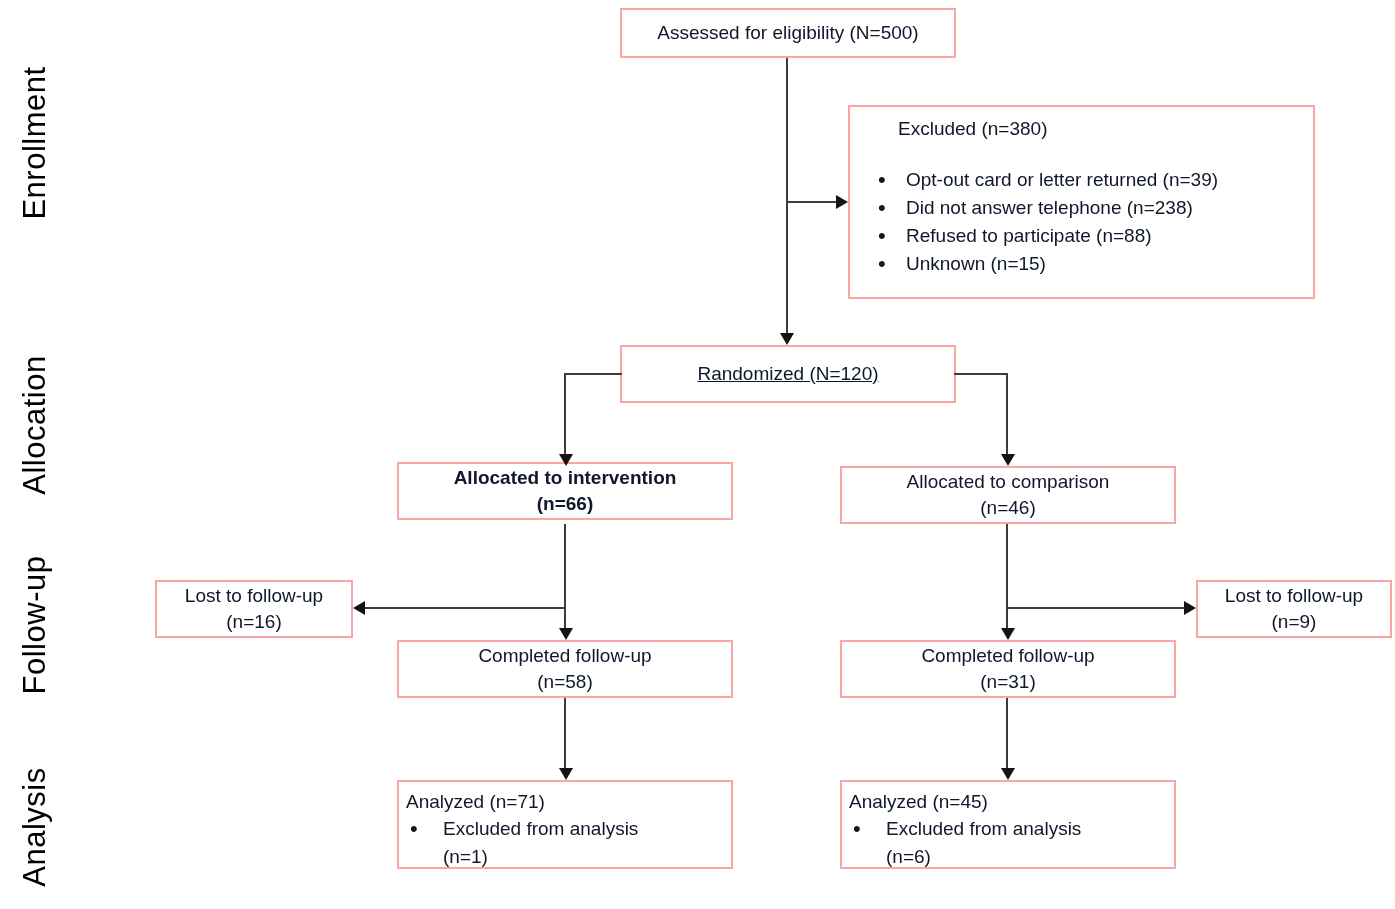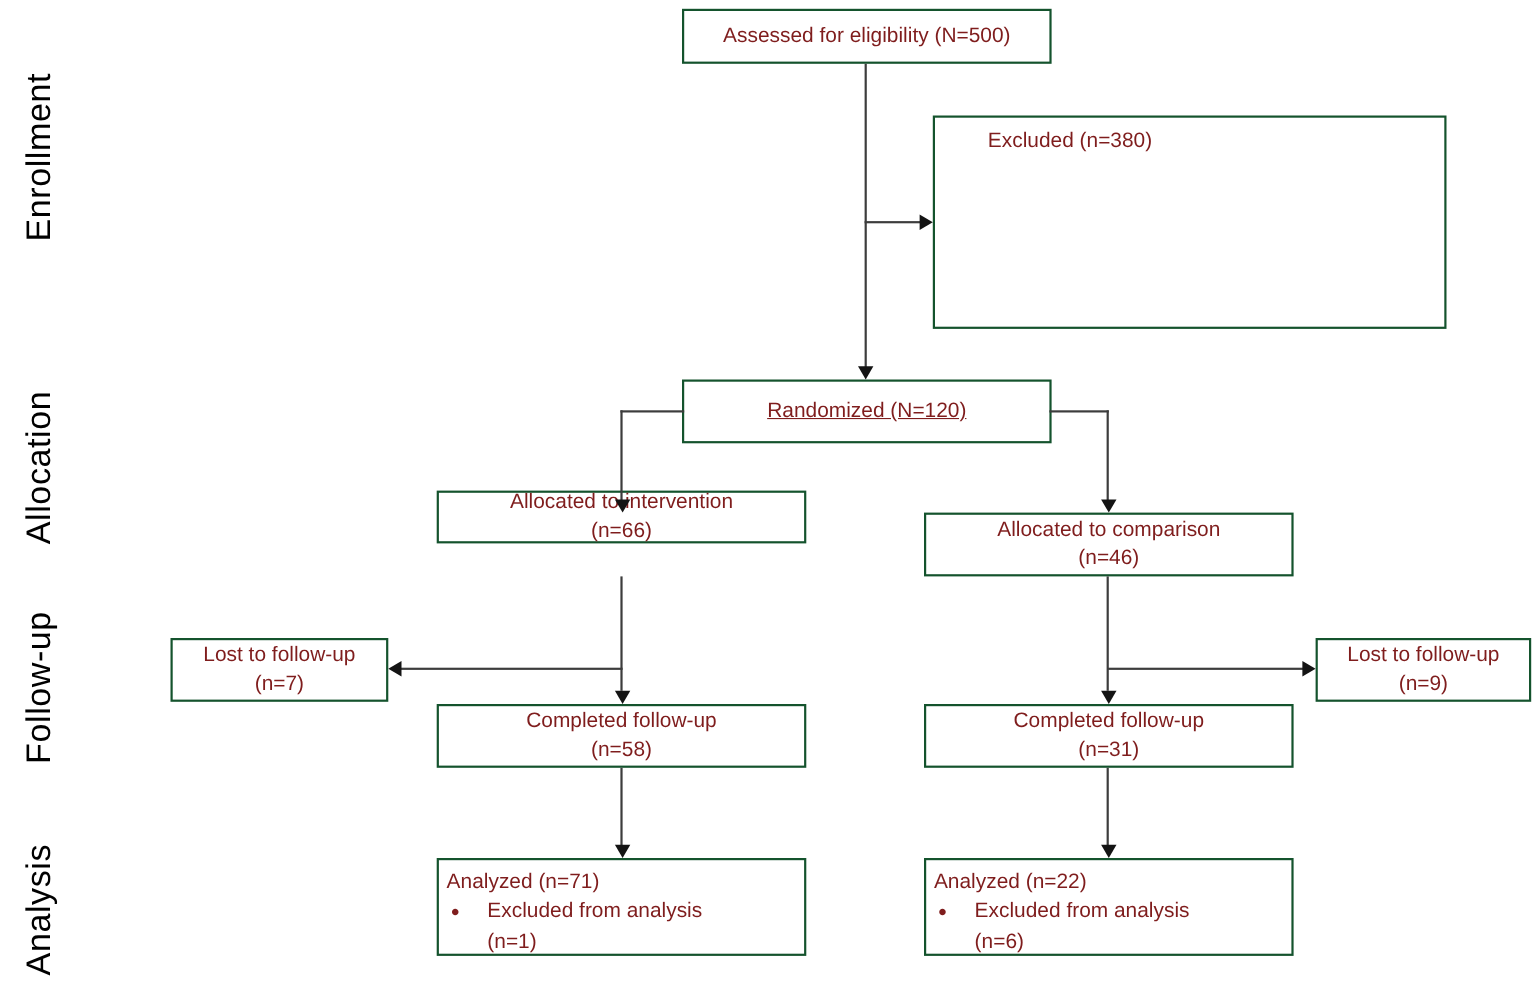--- a/index.html
+++ b/index.html
@@ -2,41 +2,41 @@
 <html><head>
 <meta charset="utf-8">
 <style>
   html, body { margin:0; padding:0; background:#ffffff; }
   .canvas {
     position:relative; width:1395px; height:909px; background:#ffffff;
     font-family:"Liberation Sans", sans-serif; color:#000000; overflow:hidden;
   }
   .box {
     position:absolute; box-sizing:border-box; background:#ffffff;
-    border:2px solid #14532d; font-size:19px; line-height:26px; color:#7f1d1d;
+    border:2px solid #fca5a5; font-size:19px; line-height:26px; color:#0f172a;
   }
   .center {
     display:flex; flex-direction:column; align-items:center; justify-content:center;
     text-align:center;
   }
   .stage {
     position:absolute; transform:translate(-50%,-50%) rotate(-90deg);
     font-size:31px; white-space:nowrap; color:#000; letter-spacing:0.5px;
   }
   .line { position:absolute; background:#3d3d3d; }
   .arr { position:absolute; width:0; height:0; }
   .arr.down  { border-left:7px solid transparent; border-right:7px solid transparent; border-top:12px solid #141414; }
   .arr.left  { border-top:7px solid transparent; border-bottom:7px solid transparent; border-right:12px solid #141414; }
   .arr.right { border-top:7px solid transparent; border-bottom:7px solid transparent; border-left:12px solid #141414; }
 
   
   .b-assessed   { left:620px; top:8px;   width:336px; height:50px; }
   .b-excluded   { left:848px; top:105px; width:467px; height:194px; padding:9px 10px 0 12px; }
   .b-randomized { left:620px; top:345px; width:336px; height:58px;text-decoration:underline; }
-  .b-alloc-int  { left:397px; top:446px; width:336px; height:48px; }
+  .b-alloc-int  { left:397px; top:462px; width:336px; height:58px;font-weight:bold; }
   .b-alloc-comp { left:840px; top:466px; width:336px; height:58px; }
   .b-lost-left  { left:155px; top:580px; width:198px; height:58px; }
   .b-lost-right { left:1196px;top:580px; width:196px; height:58px; }
   .b-comp-left  { left:397px; top:640px; width:336px; height:58px; }
   .b-comp-right { left:840px; top:640px; width:336px; height:58px; }
   .b-anal-left  { left:397px; top:780px; width:336px; height:89px; padding:6px 8px 0 7px; }
   .b-anal-right { left:840px; top:780px; width:336px; height:89px; padding:6px 8px 0 7px; }
 
   .ex-title { line-height:26px;margin-left:36px; }
   .ex-list { list-style:none; margin:24px 0 0 0; padding:0; }
@@ -57,39 +57,45 @@
   <div class="stage" style="left:35px; top:425px;">Allocation</div>
   <div class="stage" style="left:35px; top:625px;">Follow-up</div>
   <div class="stage" style="left:35px; top:827px;">Analysis</div>
 
   <div class="box center b-assessed">
     <div>Assessed for eligibility (N=500)</div>
   </div>
 
   <div class="box b-excluded">
     <div class="ex-title">Excluded (n=380)</div>
+    <ul class="ex-list">
+      <li>Opt-out card or letter returned (n=39)</li>
+      <li>Did not answer telephone (n=238)</li>
+      <li>Refused to participate (n=88)</li>
+      <li>Unknown (n=15)</li>
+    </ul>
   </div>
 
   <div class="box center b-randomized">
     <div>Randomized (N=120)</div>
   </div>
 
   <div class="box center b-alloc-int">
     <div>Allocated to intervention</div>
     <div>(n=66)</div>
   </div>
 
   <div class="box center b-alloc-comp">
     <div>Allocated to comparison</div>
     <div>(n=46)</div>
   </div>
 
   <div class="box center b-lost-left">
     <div>Lost to follow-up</div>
-    <div>(n=7)</div>
+    <div>(n=16)</div>
   </div>
 
   <div class="box center b-lost-right">
     <div>Lost to follow-up</div>
     <div>(n=9)</div>
   </div>
 
   <div class="box center b-comp-left">
     <div>Completed follow-up</div>
     <div>(n=58)</div>
@@ -100,21 +106,21 @@
     <div>(n=31)</div>
   </div>
 
   <div class="box b-anal-left">
     <div class="an-title">Analyzed (n=71)</div>
     <div class="an-bullet">Excluded from analysis</div>
     <div class="an-sub">(n=1)</div>
   </div>
 
   <div class="box b-anal-right">
-    <div class="an-title">Analyzed (n=22)</div>
+    <div class="an-title">Analyzed (n=45)</div>
     <div class="an-bullet">Excluded from analysis</div>
     <div class="an-sub">(n=6)</div>
   </div>
 
   <div class="line" style="left:786px; top:58px; width:2px; height:277px;"></div>
   <div class="arr down" style="left:780px; top:333px;"></div>
 
   <div class="line" style="left:786px; top:201px; width:52px; height:2px;"></div>
   <div class="arr right" style="left:836px; top:195px;"></div>
 

